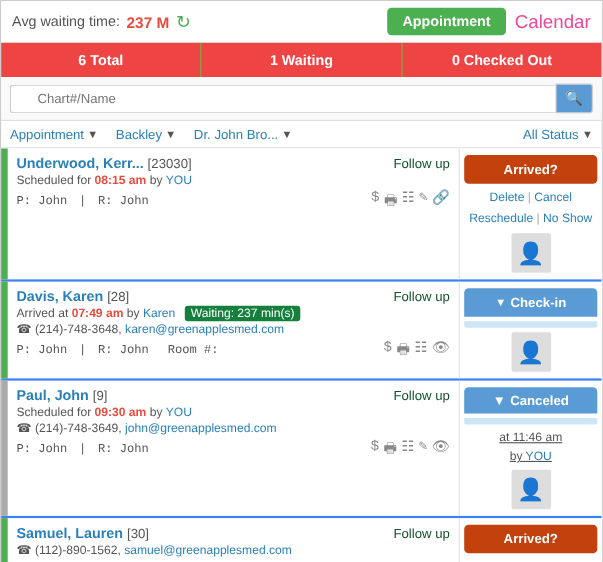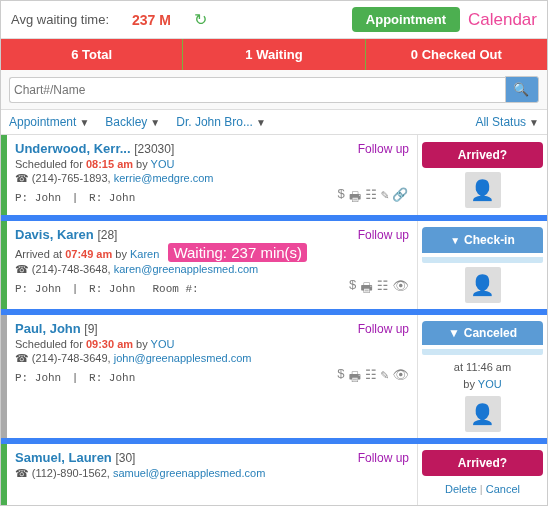--- a/index.html
+++ b/index.html
@@ -16,21 +16,21 @@
       display: flex;
       align-items: center;
       justify-content: space-between;
       padding: 6px 10px;
       background: #fff;
       border-bottom: 1px solid #ddd;
     }
     .header-left {
       display: flex;
       align-items: center;
-      gap: 23px;
+      gap: 6px;
       font-size: 13px;
       color: #555;
     }
     .header-left .avg-label { color: #555; }
     .header-left .avg-value { color: #e74c3c; font-weight: bold; font-size: 14px; }
     .refresh-icon {
       color: #4caf50;
       font-size: 16px;
       cursor: pointer;
     }
@@ -79,21 +79,21 @@
       display: flex;
       align-items: center;
       padding: 6px 8px;
       border-bottom: 1px solid #ddd;
       background: #f9f9f9;
     }
     .search-input {
       flex: 1;
       border: 1px solid #ccc;
       border-right: none;
-      padding: 5px 4px;
+      padding: 5px 24px;
       border-radius: 3px 0 0 3px;
       font-size: 12px;
       outline: none;
       color: #999;
     }
     .search-btn {
       background: #5b9bd5;
       border: 1px solid #ccc;
       padding: 5px 8px;
       border-radius: 0 3px 3px 0;
@@ -119,21 +119,21 @@
       cursor: pointer;
       color: #2980b9;
     }
     .filter-item .arrow { font-size: 10px; color: #555; }
     .filter-right { margin-left: auto; }
 
     
     .patient-list { background: #fff; }
     .patient-row {
       display: flex;
-      border-bottom: 6px solid #3b82f6;
+      border-bottom: 2px solid #3b82f6;
       position: relative;
     }
     .patient-row:last-child { border-bottom: none; }
     .row-indicator {
       width: 6px;
       min-height: 100%;
       flex-shrink: 0;
     }
     .row-indicator.green { background: #4caf50; }
     .row-indicator.gray { background: #aaa; }
@@ -147,21 +147,21 @@
       align-items: center;
       justify-content: space-between;
       margin-bottom: 2px;
     }
     .patient-name {
       font-size: 13px;
       font-weight: bold;
       color: #2980b9;
     }
     .patient-id { color: #555; font-weight: normal; font-size: 12px; }
-    .follow-up { color: #a21caf; font-size: 12px; }
+    .follow-up { color: #14532d; font-size: 12px; }
     .schedule-line { color: #555; font-size: 11px; margin-bottom: 2px; }
     .schedule-time { color: #e74c3c; font-weight: bold; }
     .schedule-by { color: #2980b9; }
     .contact-line { color: #555; font-size: 11px; margin-bottom: 2px; }
     .contact-email { color: #2980b9; }
     .provider-line {
       display: flex;
       align-items: center;
       gap: 4px;
       font-size: 11px;
@@ -169,43 +169,43 @@
       font-family: Liberation Mono, monospace;
     }
     .provider-line .icons {
       margin-left: auto;
       display: flex;
       gap: 4px;
       color: #888;
       font-size: 13px;
     }
     .waiting-badge {
-      background: #ec4899;
+      background: #15803d;
       color: #fff;
       border-radius: 3px;
       padding: 1px 5px;
-      font-size: 15px;
+      font-size: 11px;
       margin-left: 6px;
     }
     .room-label { color: #555; font-size: 11px; }
 
     
     .action-panel {
       width: 130px;
       flex-shrink: 0;
       display: flex;
       flex-direction: column;
       align-items: center;
       justify-content: center;
       padding: 6px 4px;
       border-left: 1px solid #e0e0e0;
       gap: 4px;
     }
     .arrived-btn {
-      background: #be185d;
+      background: #c2410c;
       color: #fff;
       border: none;
       padding: 6px 14px;
       border-radius: 4px;
       cursor: pointer;
       font-size: 12px;
       font-weight: bold;
       width: 100%;
       text-align: center;
     }
@@ -255,21 +255,21 @@
       height: 36px;
       border-radius: 2px;
       background: #ddd;
       overflow: hidden;
       display: flex;
       align-items: center;
       justify-content: center;
       font-size: 20px;
       color: #888;
     }
-    .canceled-info { font-size: 11px; color: #555; text-align: center; line-height: 1.5; }
+    .canceled-info { font-size: 11px; color: #555; text-align: center; line-height: 1.5; text-decoration: underline; }
     .canceled-info .you { color: #2980b9; }
   </style>
 </head>
 <body>
 
 <div class="header">
   <div class="header-left">
     <span class="avg-label">Avg waiting time:</span>
     <span class="avg-value">237 M</span>
     <span class="refresh-icon">↻</span>
@@ -320,41 +320,44 @@
           <span>Underwood, Kerr...</span>
           <span class="patient-id">[23030]</span>
         </span>
         <span class="follow-up">Follow up</span>
       </div>
       <div class="schedule-line">
         <span>Scheduled for</span>
         <span class="schedule-time">08:15 am</span>
         <span> by </span>
         <span class="schedule-by">YOU</span>
-      </div>
-      <div class="contact-line">
-        <span>☎ </span>
-        <span>(214)-765-1893,</span>
-        <span class="contact-email">kerrie@medgre.com</span>
       </div>
       <div class="provider-line">
         <span>P: John</span>
         <span> &nbsp;|&nbsp; </span>
         <span>R: John</span>
         <div class="icons">
           <span>$</span>
           <span>🖶</span>
           <span>☷</span>
           <span>✎</span>
           <span>🔗</span>
         </div>
       </div>
     </div>
     <div class="action-panel">
       <button class="arrived-btn">Arrived?</button>
+      <div class="action-links">
+        <a>Delete</a>
+        <span class="sep"> | </span>
+        <a>Cancel</a><br>
+        <a>Reschedule</a>
+        <span class="sep"> | </span>
+        <a>No Show</a>
+      </div>
       <div class="avatar">👤</div>
     </div>
   </div>
 
   <div class="patient-row">
     <div class="row-indicator green"></div>
     <div class="patient-info">
       <div class="patient-name-line">
         <span class="patient-name">
           <span>Davis, Karen</span>

